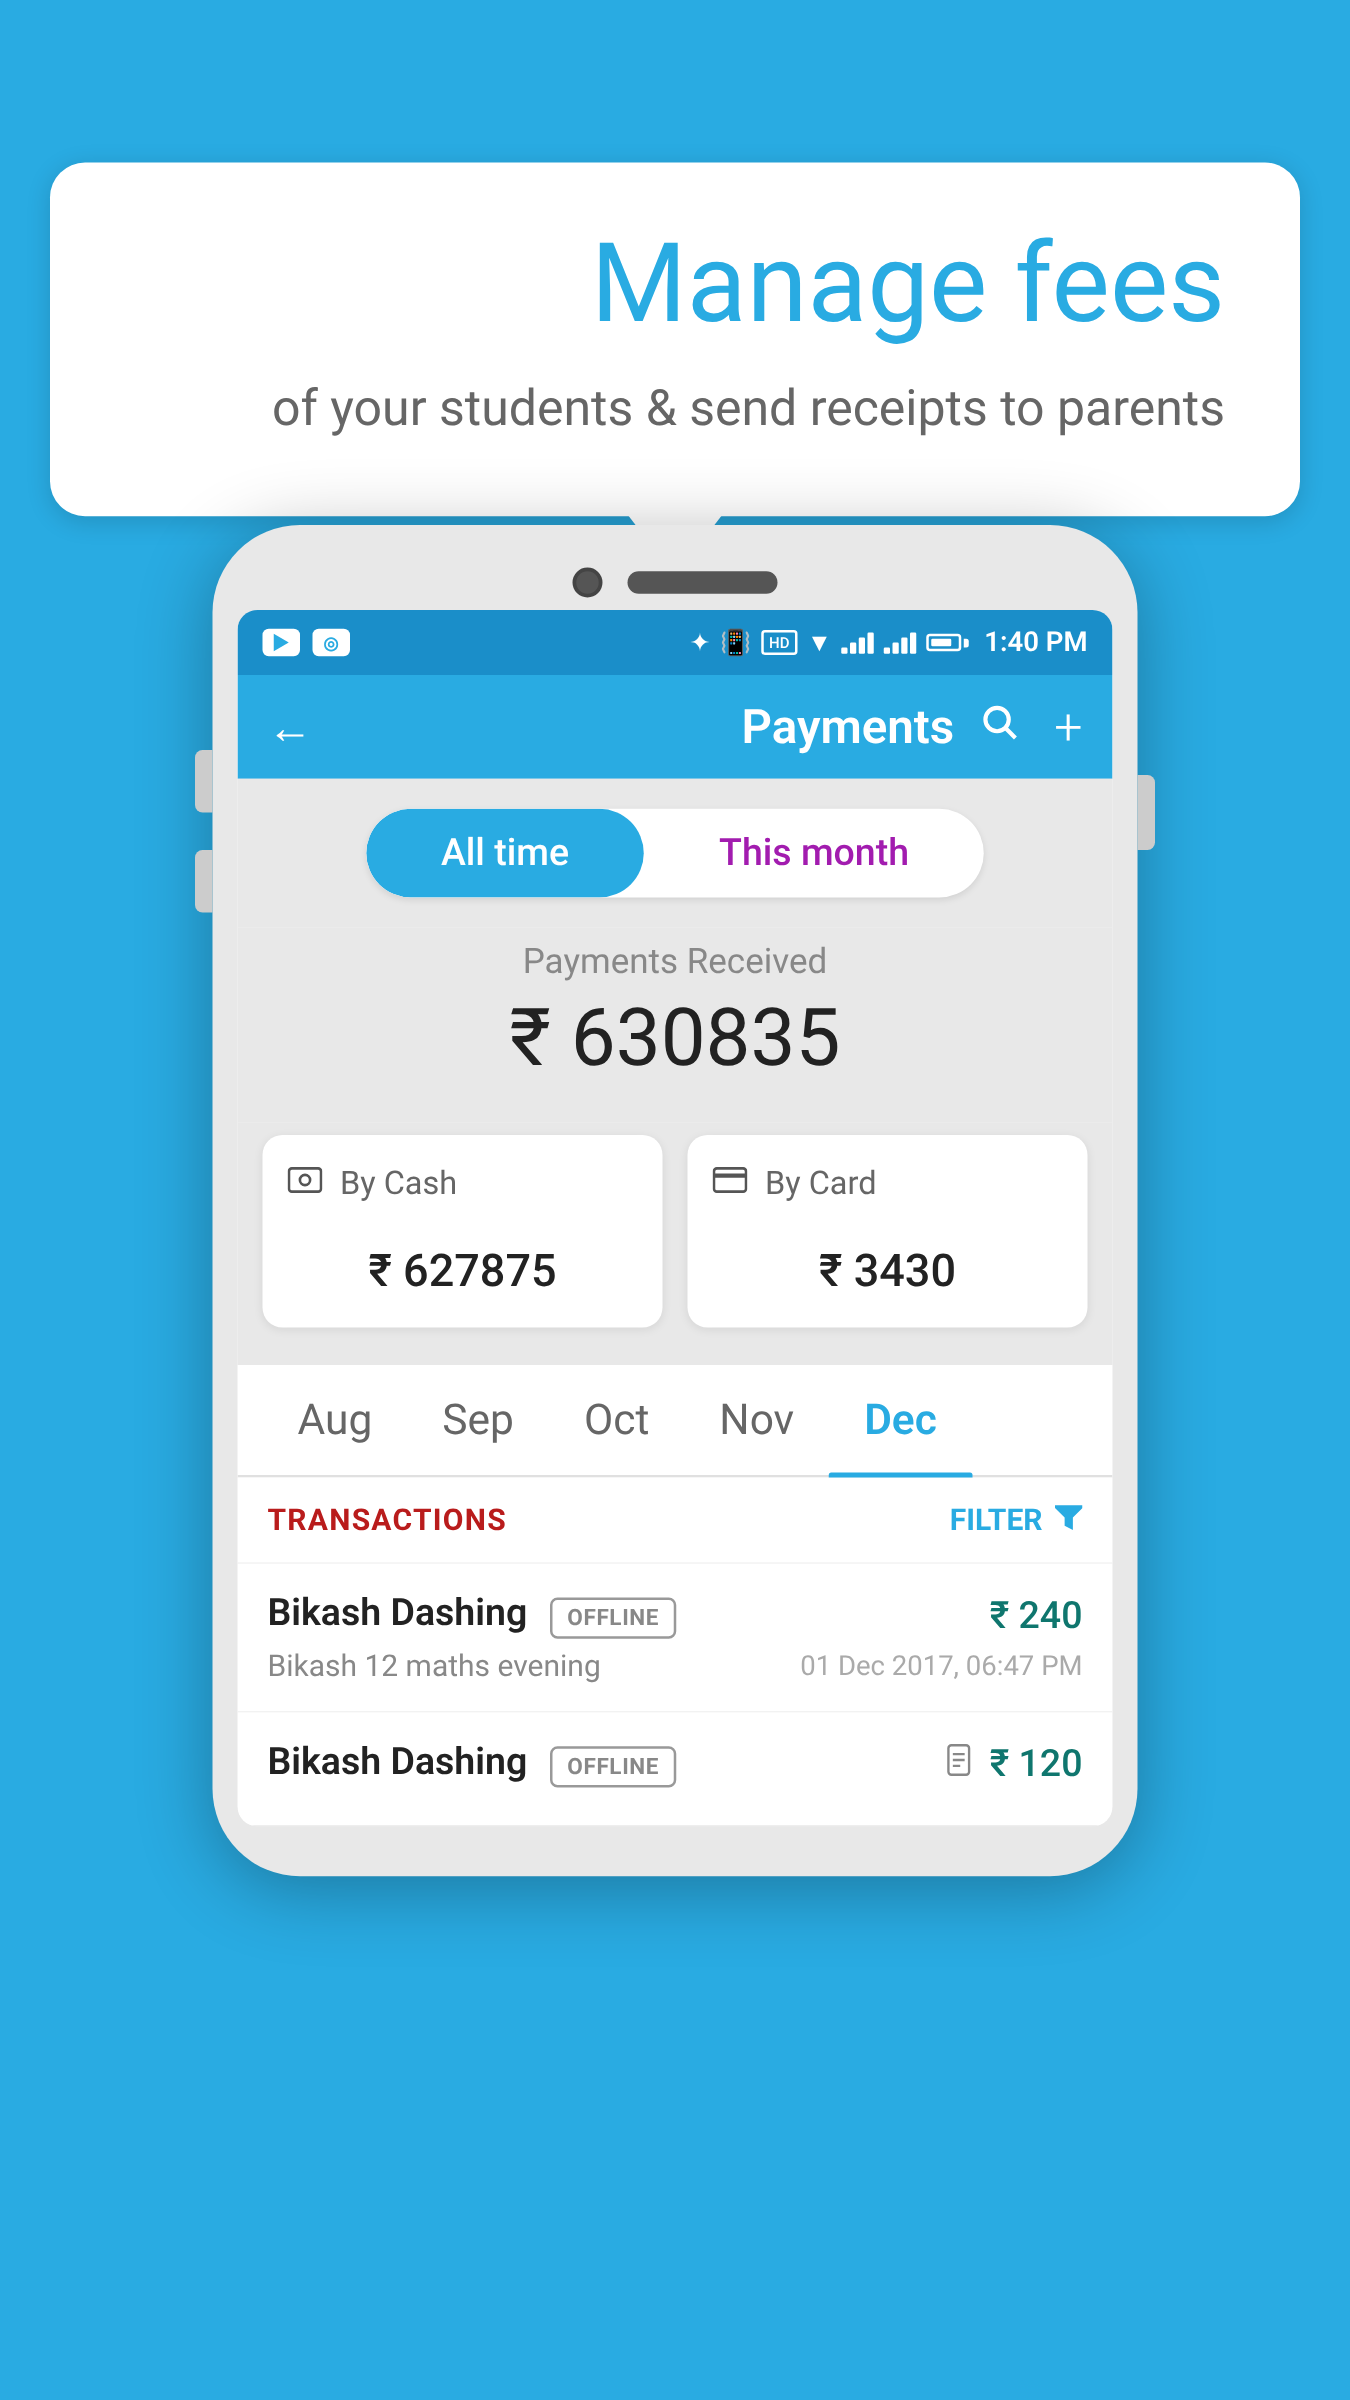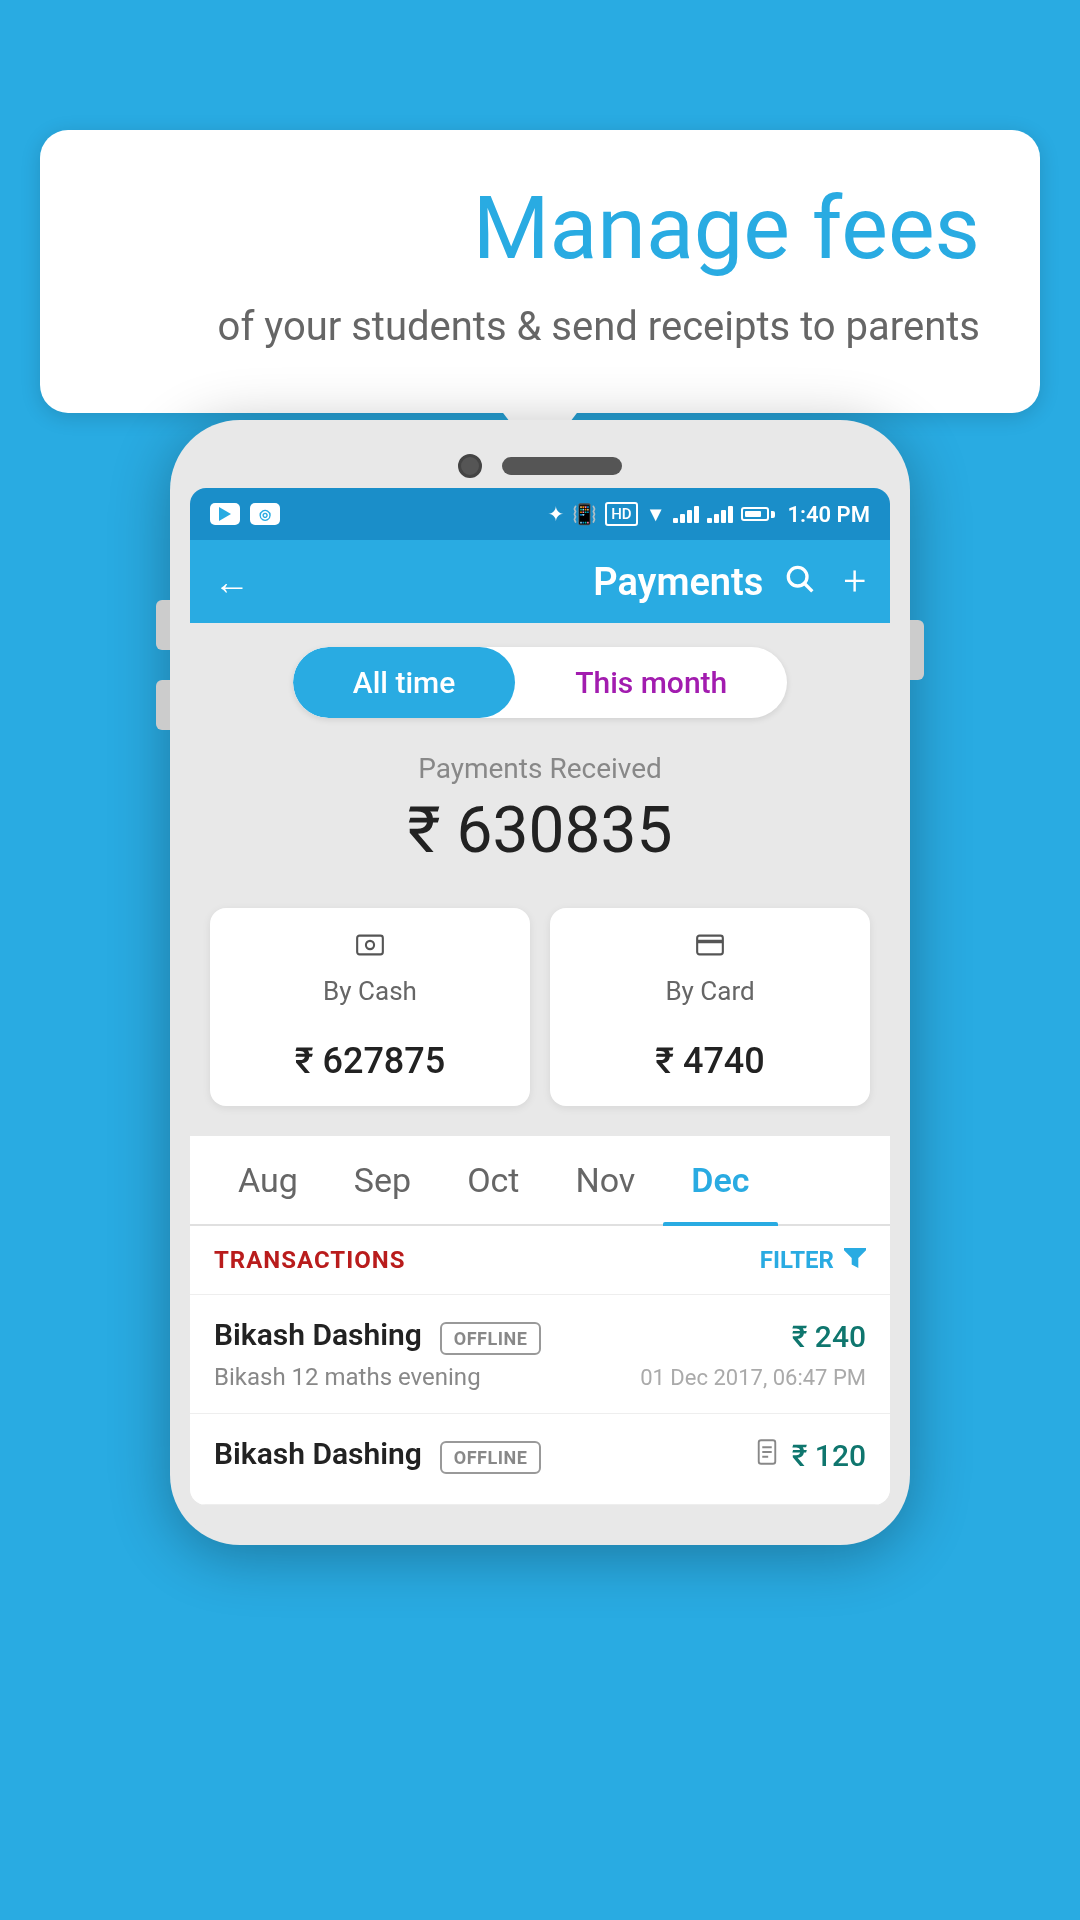--- a/index.html
+++ b/index.html
@@ -264,21 +264,20 @@
       border-radius: 16px;
       padding: 24px 20px;
       box-shadow: 0 2px 8px rgba(0,0,0,0.08);
     }
 
     .card-header {
       display: flex;
       align-items: center;
       gap: 14px;
       margin-bottom: 14px;
-      flex-direction: column;
     }
 
     .card-icon {
       font-size: 26px;
       color: #555;
     }
 
     .card-label {
       font-size: 26px;
       color: #666;
@@ -441,21 +440,21 @@
 
           <div style="width:30px;height:22px;background:white;border-radius:5px;display:flex;align-items:center;justify-content:center;">
             <div style="width:0;height:0;border-top:7px solid transparent;border-bottom:7px solid transparent;border-left:12px solid #29ABE2;"></div>
           </div>
 
           <div style="width:30px;height:22px;background:white;border-radius:5px;display:flex;align-items:center;justify-content:center;font-size:14px;color:#29ABE2;font-weight:bold;">◎</div>
         </div>
         <div class="status-right">
           <span style="font-size:20px;">✦</span>
           <span style="font-size:20px;">📳</span>
-          <span style="font-size:15px;border:2px solid white;padding:1px 4px;border-radius:3px;">HD</span>
+          <span style="font-size:12px;border:2px solid white;padding:1px 4px;border-radius:3px;">HD</span>
           <span style="font-size:20px;">▼</span>
 
           <div class="signal-icon">
             <div class="signal-bar" style="height:5px;"></div>
             <div class="signal-bar" style="height:9px;"></div>
             <div class="signal-bar" style="height:13px;"></div>
             <div class="signal-bar" style="height:17px;"></div>
           </div>
 
           <div class="signal-icon">
@@ -517,21 +516,21 @@
         <div class="payment-card">
           <div class="card-header">
             <span class="card-icon">
               <svg width="28" height="22" viewBox="0 0 24 18" fill="none" stroke="#555" stroke-width="1.8">
                 <rect x="1" y="1" width="22" height="16" rx="2"></rect>
                 <line x1="1" y1="6" x2="23" y2="6" stroke-width="3"></line>
               </svg>
             </span>
             <span class="card-label">By Card</span>
           </div>
-          <div class="card-amount">₹ 4740</div>
+          <div class="card-amount">₹ 3430</div>
         </div>
       </div>
 
       <div class="month-tabs">
         <div class="month-tab">Aug</div>
         <div class="month-tab">Sep</div>
         <div class="month-tab">Oct</div>
         <div class="month-tab">Nov</div>
         <div class="month-tab active">Dec</div>
       </div>

